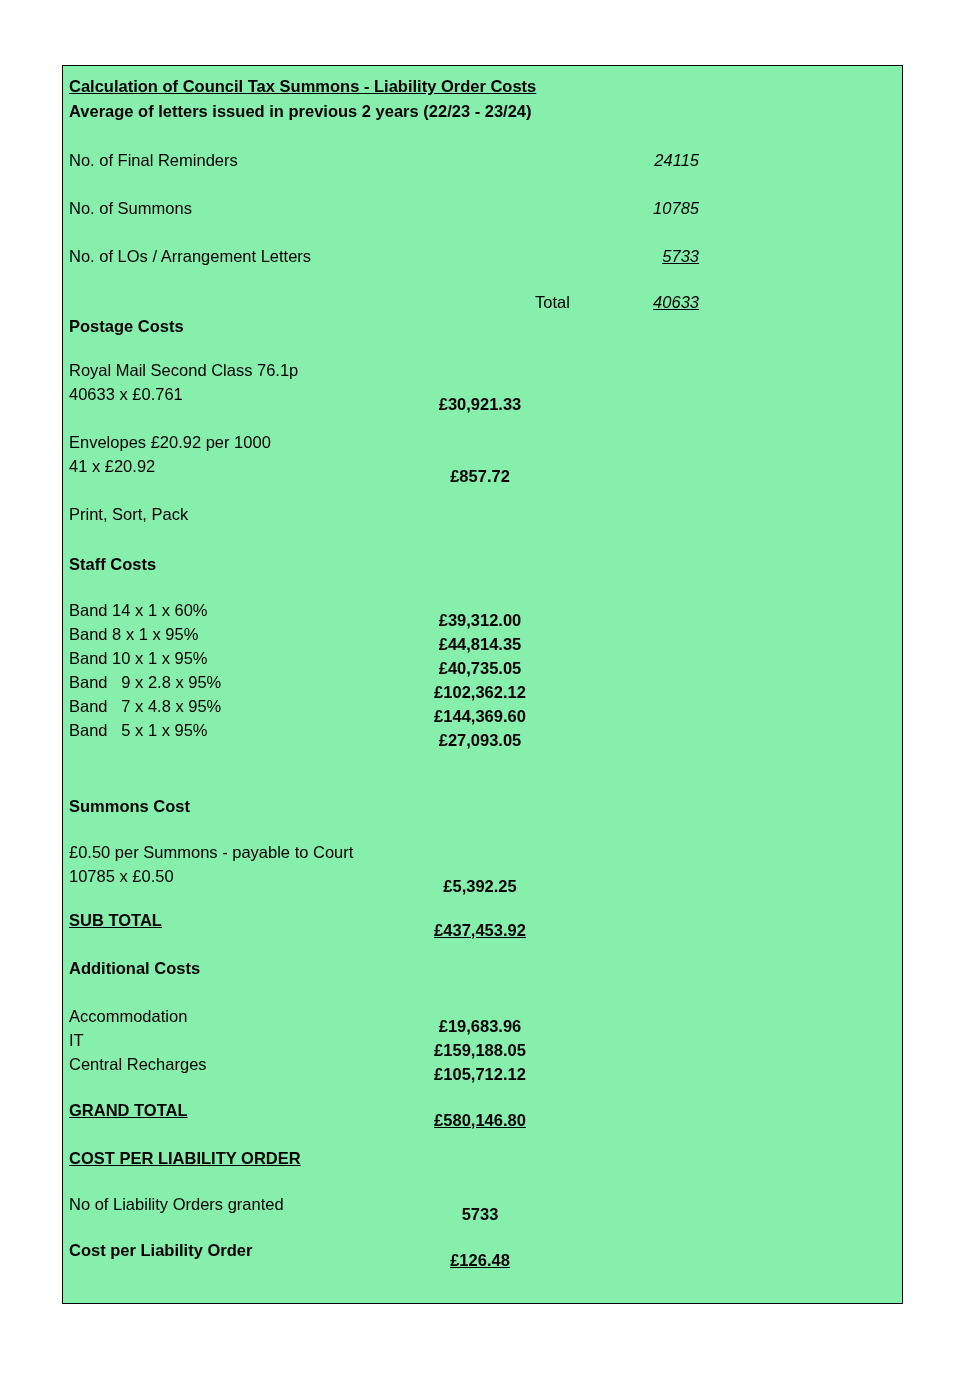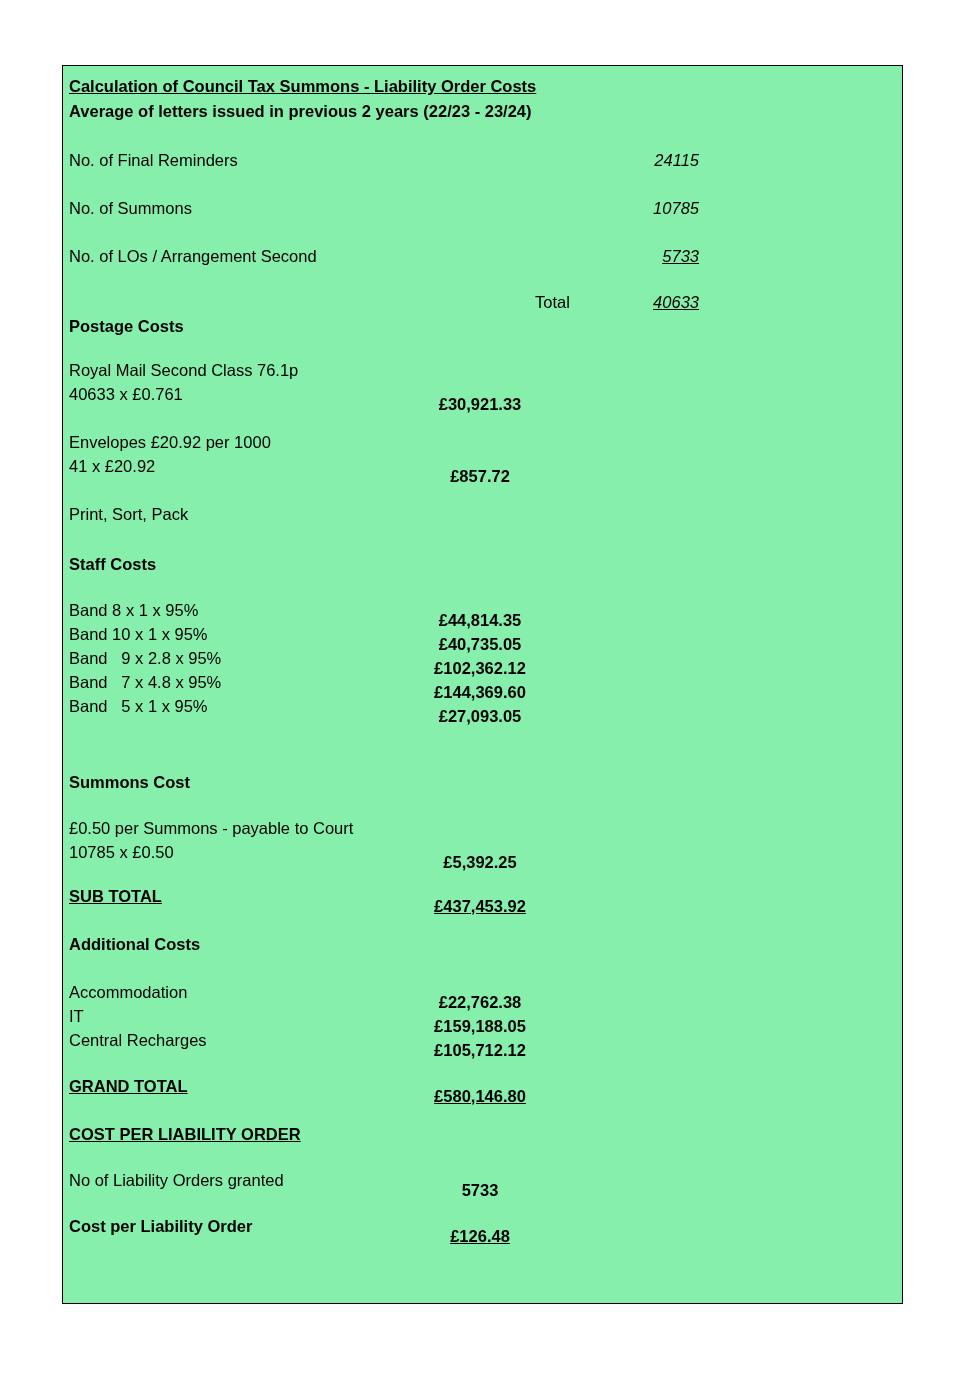--- a/index.html
+++ b/index.html
@@ -111,21 +111,21 @@
     <div class="spacer-24"></div>
 
     <div class="row">
       <span class="label">No. of Summons</span>
       <span class="count-val">10785</span>
     </div>
 
     <div class="spacer-24"></div>
 
     <div class="row">
-      <span class="label">No. of LOs / Arrangement Second</span>
+      <span class="label">No. of LOs / Arrangement Letters</span>
       <span class="count-val u">5733</span>
     </div>
 
     <div class="spacer-22"></div>
 
     <div class="row">
       <span class="total-label">Total</span>
       <span class="count-val u">40633</span>
     </div>
 
@@ -161,20 +161,24 @@
 
     <div class="spacer-26"></div>
 
     <div class="row">
       <span class="label b">Staff Costs</span>
     </div>
 
     <div class="spacer-22"></div>
 
     <div class="row">
+      <span class="label">Band 14 x 1 x 60%</span>
+      <span class="money">£39,312.00</span>
+    </div>
+    <div class="row">
       <span class="label">Band 8 x 1 x 95%</span>
       <span class="money">£44,814.35</span>
     </div>
     <div class="row">
       <span class="label">Band 10 x 1 x 95%</span>
       <span class="money">£40,735.05</span>
     </div>
     <div class="row">
       <span class="label">Band   9 x 2.8 x 95%</span>
       <span class="money">£102,362.12</span>
@@ -214,21 +218,21 @@
     <div class="spacer-24"></div>
 
     <div class="row">
       <span class="label b">Additional Costs</span>
     </div>
 
     <div class="spacer-24"></div>
 
     <div class="row">
       <span class="label">Accommodation</span>
-      <span class="money">£22,762.38</span>
+      <span class="money">£19,683.96</span>
     </div>
     <div class="row">
       <span class="label">IT</span>
       <span class="money">£159,188.05</span>
     </div>
     <div class="row">
       <span class="label">Central Recharges</span>
       <span class="money">£105,712.12</span>
     </div>
 

